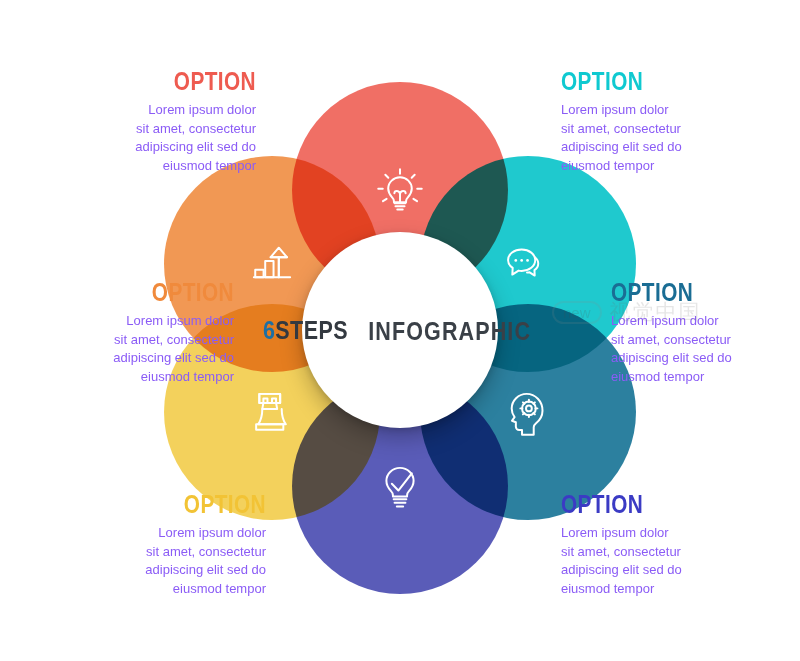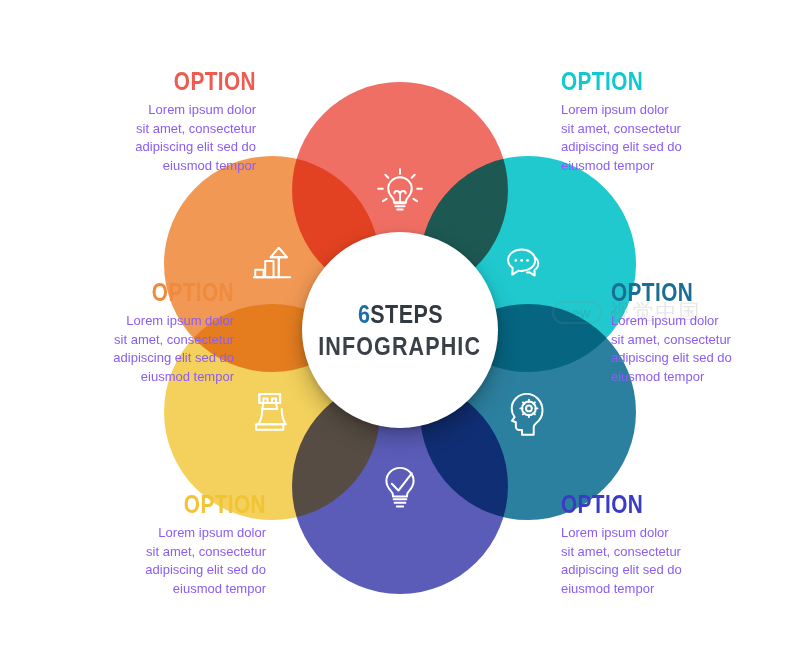--- a/index.html
+++ b/index.html
@@ -66,21 +66,21 @@
   #hub {
     position: absolute;
     left: 302px;
     top: 232px;
     width: 196px;
     height: 196px;
     border-radius: 50%;
     background: #ffffff;
     box-shadow: 0 10px 22px rgba(0,0,0,0.26), 0 2px 6px rgba(0,0,0,0.14);
     display: flex;
-    flex-direction: column;
+    flex-direction: row;
     align-items: center;
     justify-content: center;
     z-index: 40;
   }
   #hub-line1 {
     font-family: "Liberation Sans Narrow", "Liberation Sans", sans-serif;
     font-size: 25px;
     font-weight: bold;
     letter-spacing: 0.5px;
     color: #333940;

